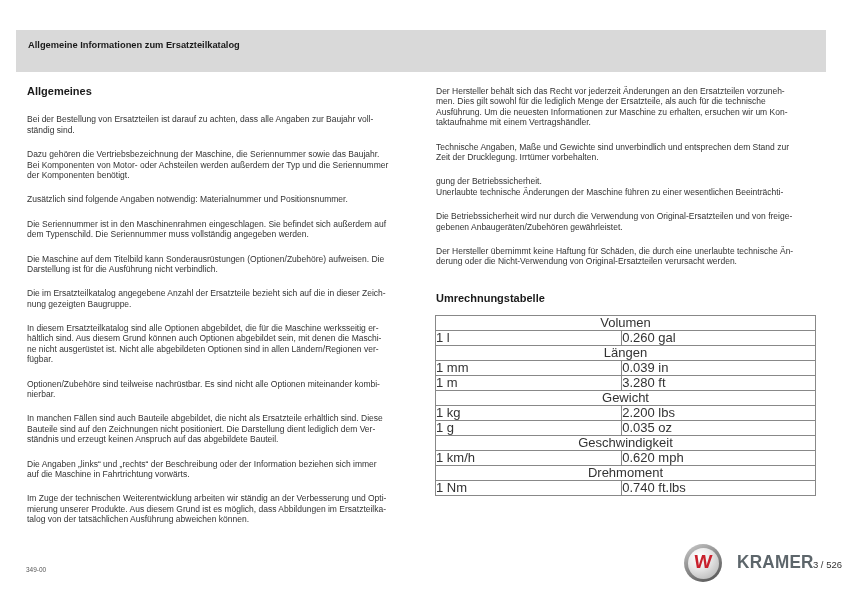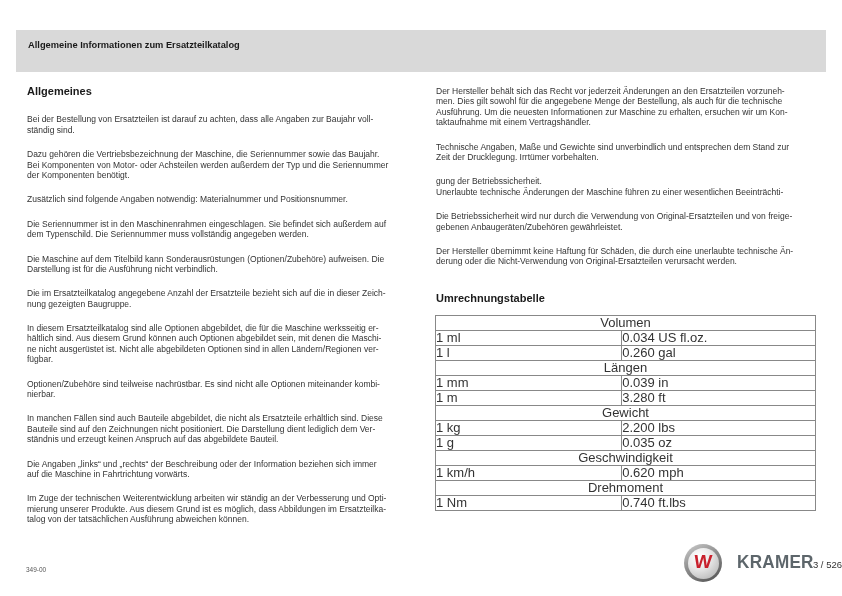--- a/index.html
+++ b/index.html
@@ -156,21 +156,21 @@
           <div class="line">mierung unserer Produkte. Aus diesem Grund ist es möglich, dass Abbildungen im Ersatzteilka-</div>
           <div class="line">talog von der tatsächlichen Ausführung abweichen können.</div>
         </div>
       </div>
   </div>
 
   <div class="col col-right">
     <div id="right-paragraphs">
         <div class="para">
           <div class="line">Der Hersteller behält sich das Recht vor jederzeit Änderungen an den Ersatzteilen vorzuneh-</div>
-          <div class="line">men. Dies gilt sowohl für die angegebene Menge der Bestellung, als auch für die technische</div>
+          <div class="line">men. Dies gilt sowohl für die lediglich Menge der Ersatzteile, als auch für die technische</div>
           <div class="line">Ausführung. Um die neuesten Informationen zur Maschine zu erhalten, ersuchen wir um Kon-</div>
           <div class="line">taktaufnahme mit einem Vertragshändler.</div>
         </div>
         <div class="para">
           <div class="line">Technische Angaben, Maße und Gewichte sind unverbindlich und entsprechen dem Stand zur</div>
           <div class="line">Zeit der Drucklegung. Irrtümer vorbehalten.</div>
         </div>
         <div class="para">
           <div class="line">gung der Betriebssicherheit.</div>
           <div class="line">Unerlaubte technische Änderungen der Maschine führen zu einer wesentlichen Beeinträchti-</div>
@@ -188,24 +188,20 @@
     <table class="conv" id="conversion-table">
       <colgroup>
           <col class="c1">
           <col class="c2">
         </colgroup>
       <tbody id="conversion-table-body">
           <tr>
             <td colspan="2" class="sec">Volumen</td>
           </tr>
           <tr>
-            <td class="cell">1 ml</td>
-            <td class="cell">0.034 US fl.oz.</td>
-          </tr>
-          <tr>
             <td class="cell">1 l</td>
             <td class="cell">0.260 gal</td>
           </tr>
           <tr>
             <td colspan="2" class="sec">Längen</td>
           </tr>
           <tr>
             <td class="cell">1 mm</td>
             <td class="cell">0.039 in</td>
           </tr>

